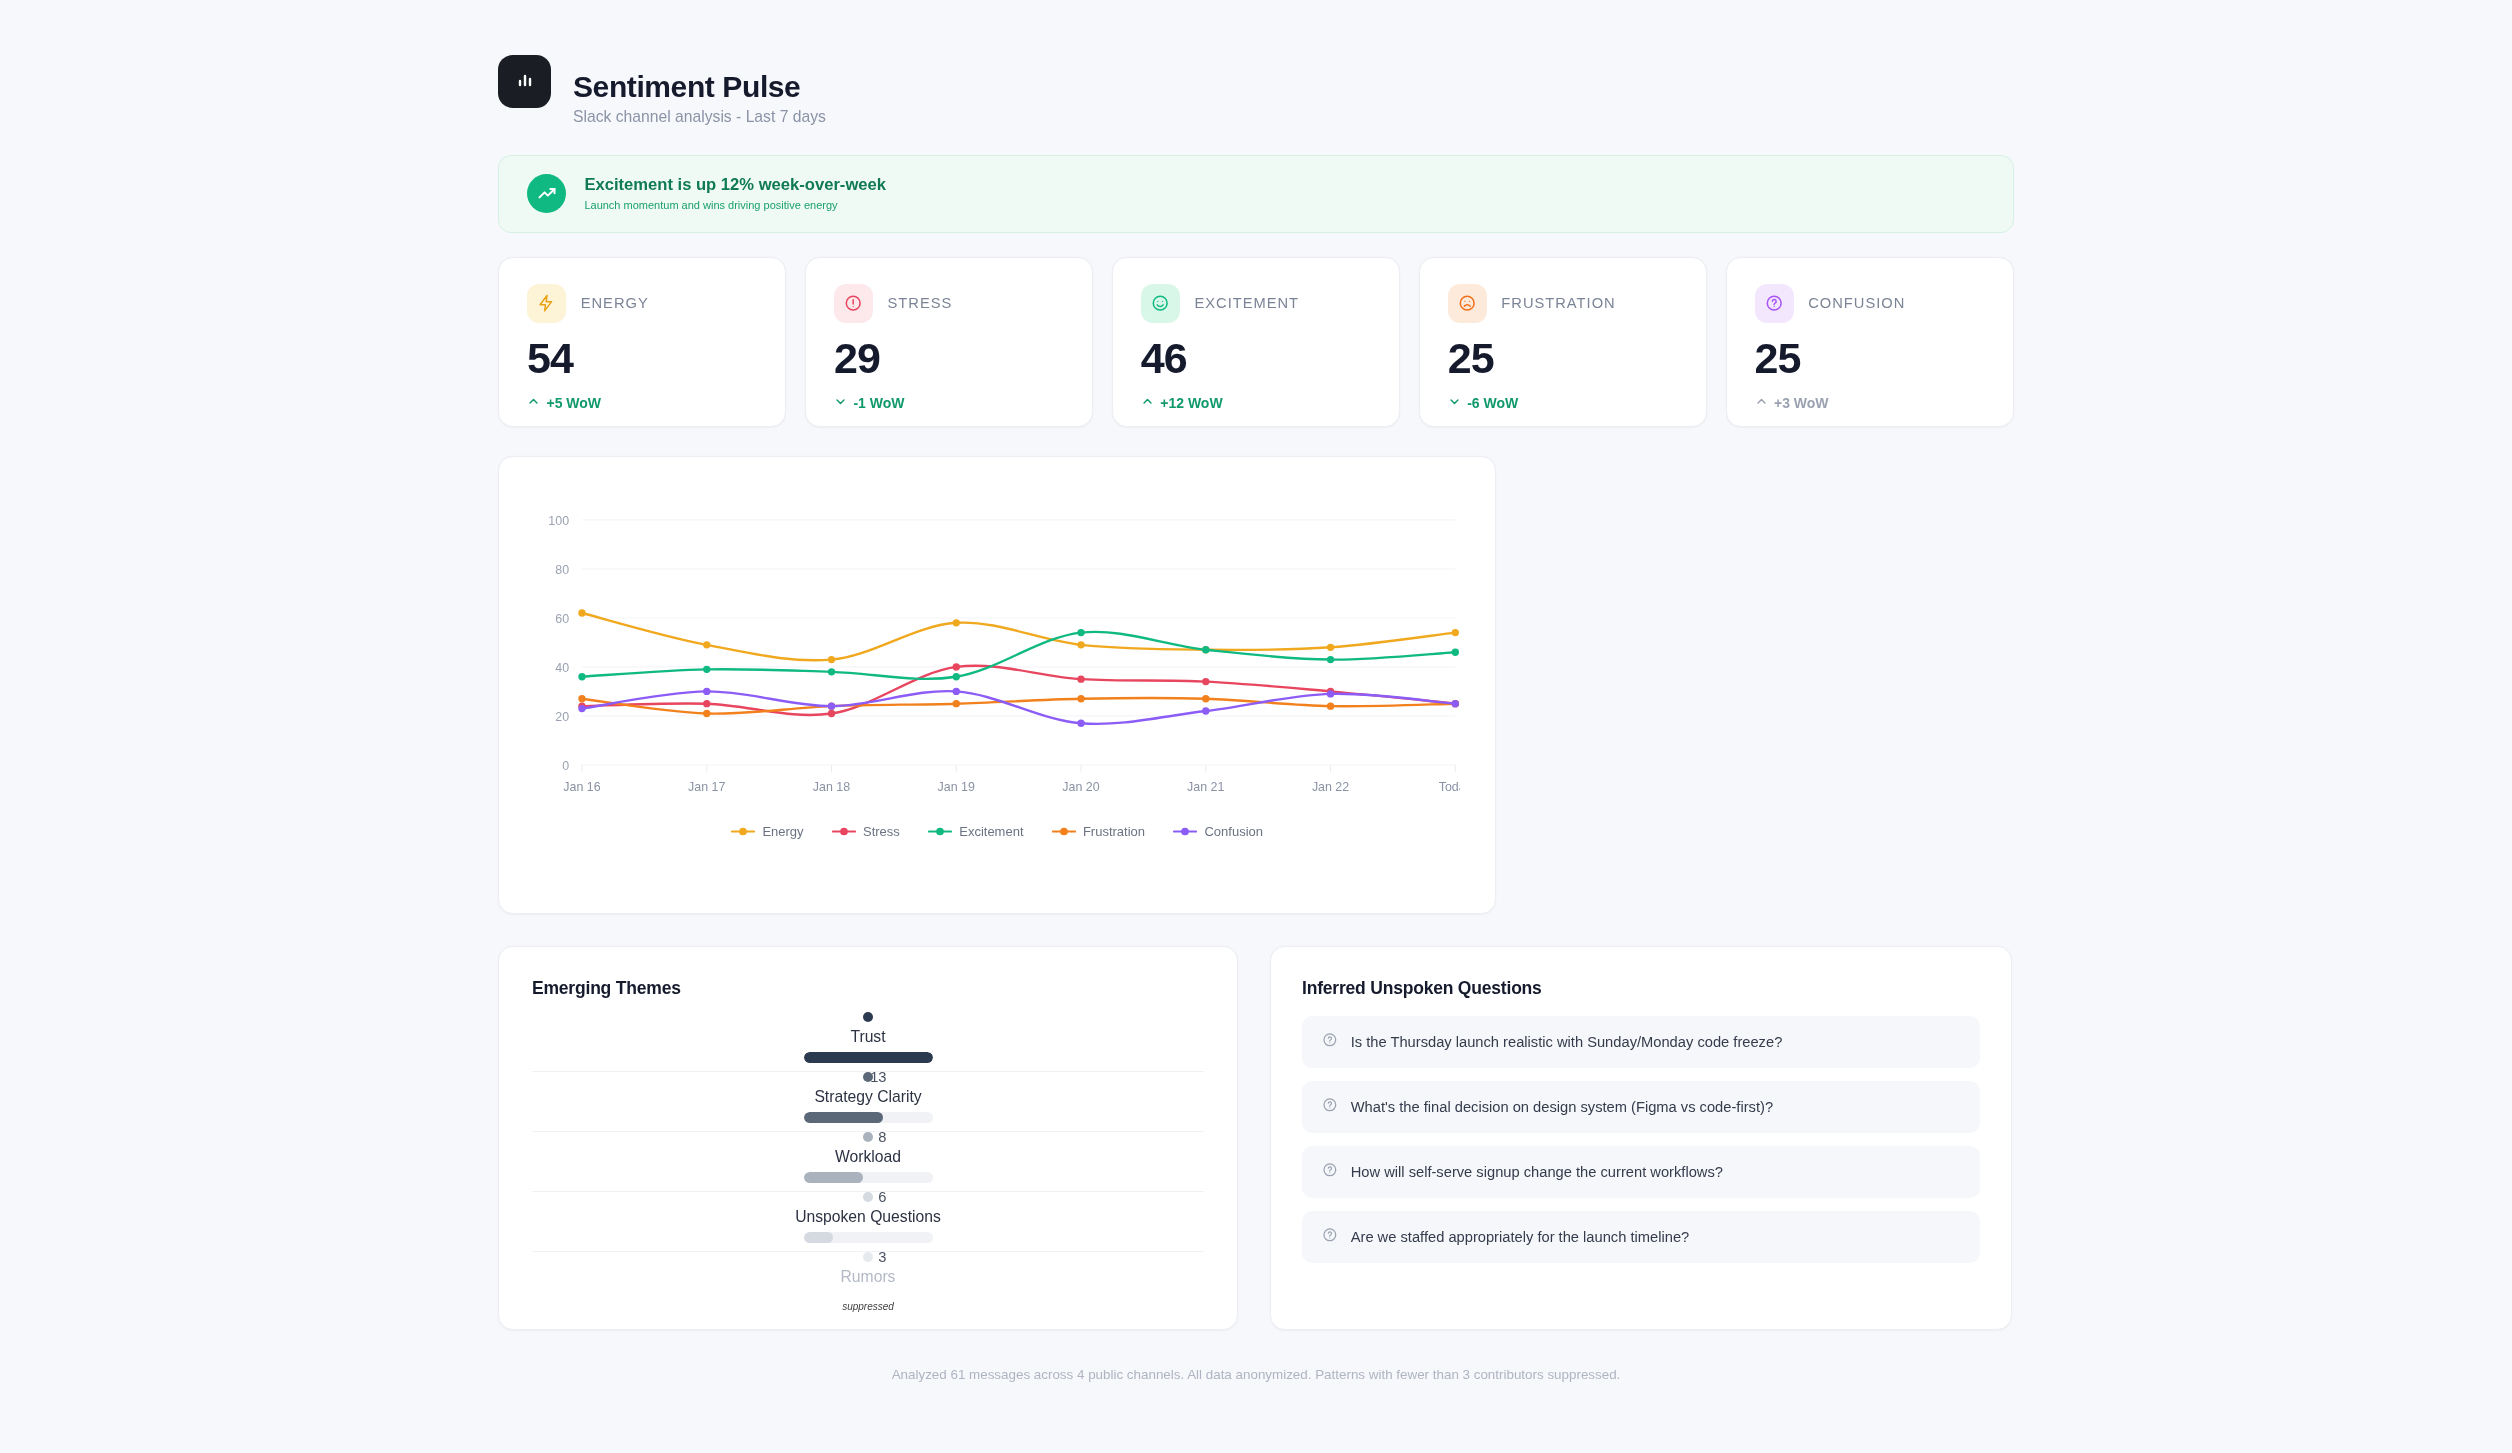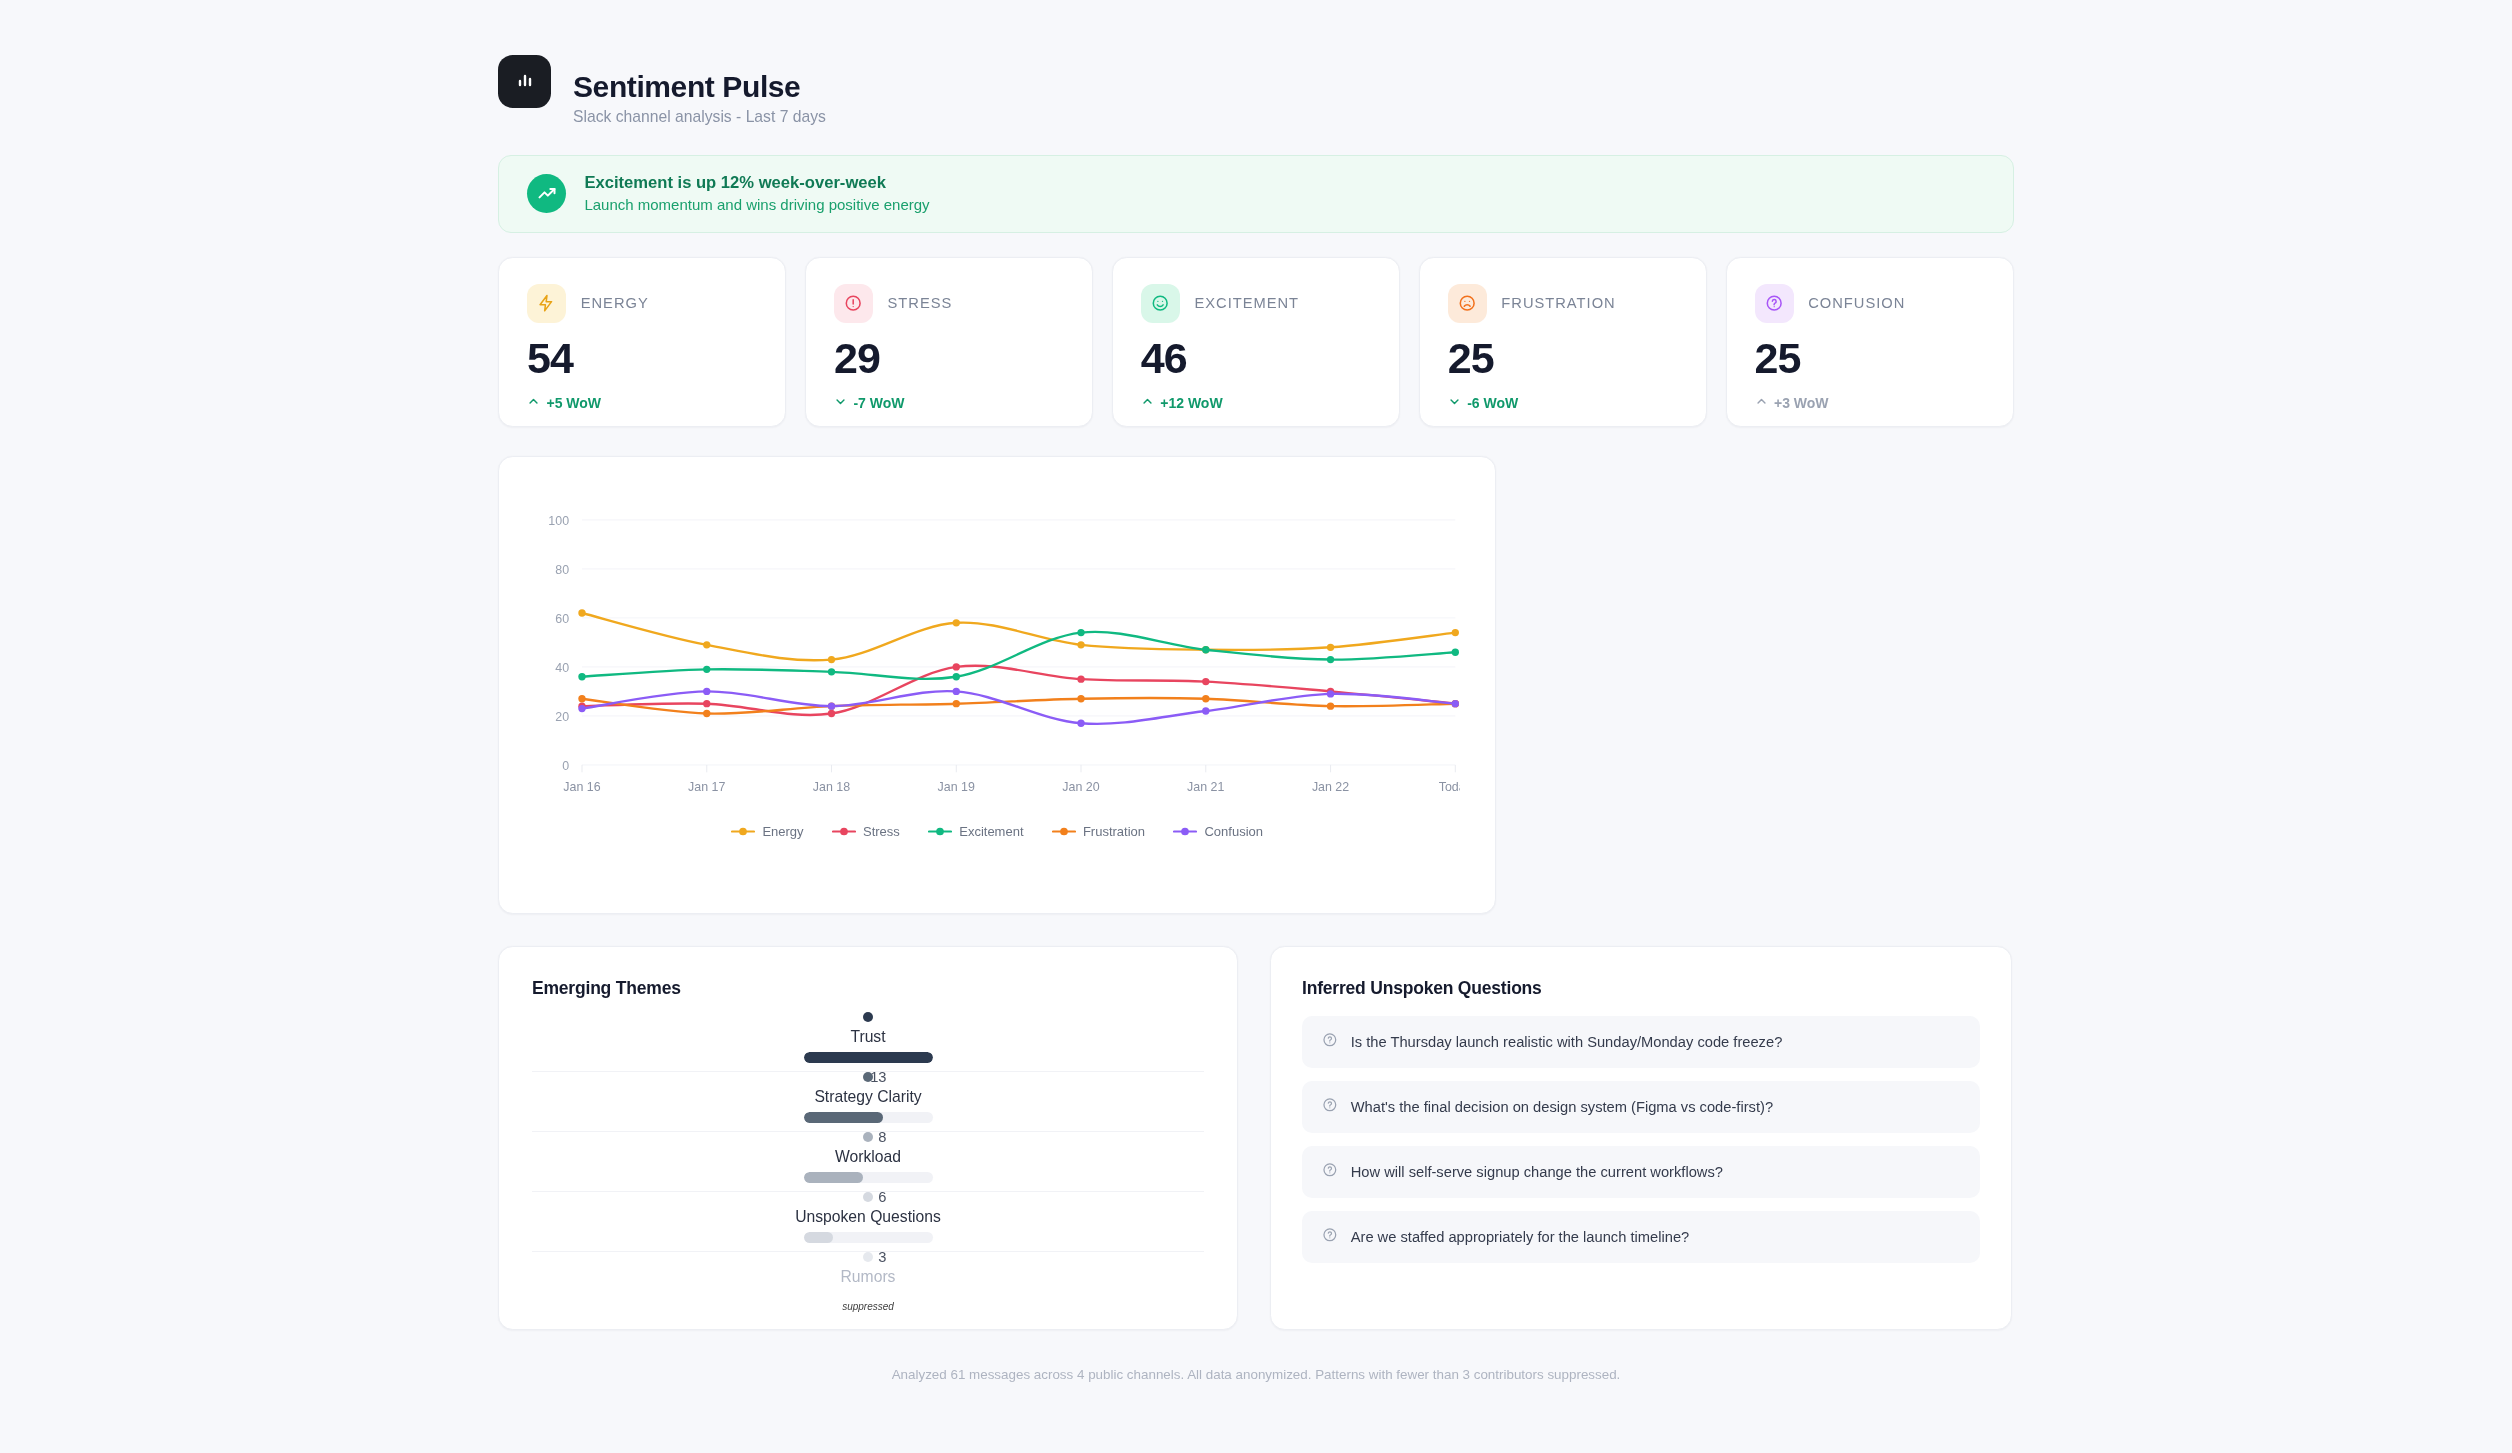--- a/index.html
+++ b/index.html
@@ -38,21 +38,21 @@
     display: flex; align-items: center; gap: 18.4px;
     padding: 0 28px;
   }
   .banner-icon {
     width: 39px; height: 39px; border-radius: 50%;
     background: #10b981; display: flex; align-items: center; justify-content: center;
     flex: 0 0 auto;
   }
   .banner-lines { display: flex; flex-direction: column; gap: 4.6px; }
   .banner-title { font-size: 16.6px; font-weight: 700; color: #107a55; line-height: 1.1; }
-  .banner-sub { font-size: 15px; color: #1aa06d; line-height: 1.1; }
+  .banner-sub { font-size: 11px; color: #1aa06d; line-height: 1.1; }
 
   
   .metrics { margin-top: 24px; display: flex; gap: 18.4px; }
   .metric-card {
     flex: 1 1 0;
     background: #ffffff;
     border: 0.9px solid #eceef3;
     border-radius: 14.7px;
     height: 170px;
     padding: 26px 28px 0 28px;
@@ -190,21 +190,21 @@
               <circle cx="12" cy="16.4" r="0.9" fill="#e8455f" stroke="none"></circle>
             </svg>
           </div>
           <div class="metric-label">STRESS</div>
         </div>
         <div class="metric-value">29</div>
         <div class="metric-delta up">
           <span><svg width="13" height="13" viewBox="0 0 17 16" fill="none" stroke="#10996b" stroke-width="1.9" stroke-linecap="round" stroke-linejoin="round">
               <polyline points="4,6 8.5,10.5 13,6"></polyline>
             </svg></span>
-          <span>-7 WoW</span>
+          <span>-1 WoW</span>
         </div>
       </div>
       <div class="metric-card">
         <div class="metric-head">
           <div class="metric-icon" style="background:#d9f7e9">
             <svg width="18.4" height="18.4" viewBox="0 0 24 24" fill="none" stroke="#10b981" stroke-width="2" stroke-linecap="round" stroke-linejoin="round">
               <circle cx="12" cy="12" r="9"></circle>
               <path d="M8.2 14.2a4.6 4.6 0 0 0 7.6 0"></path>
               <circle cx="9" cy="9.6" r="0.9" fill="#10b981" stroke="none"></circle>
               <circle cx="15" cy="9.6" r="0.9" fill="#10b981" stroke="none"></circle>

